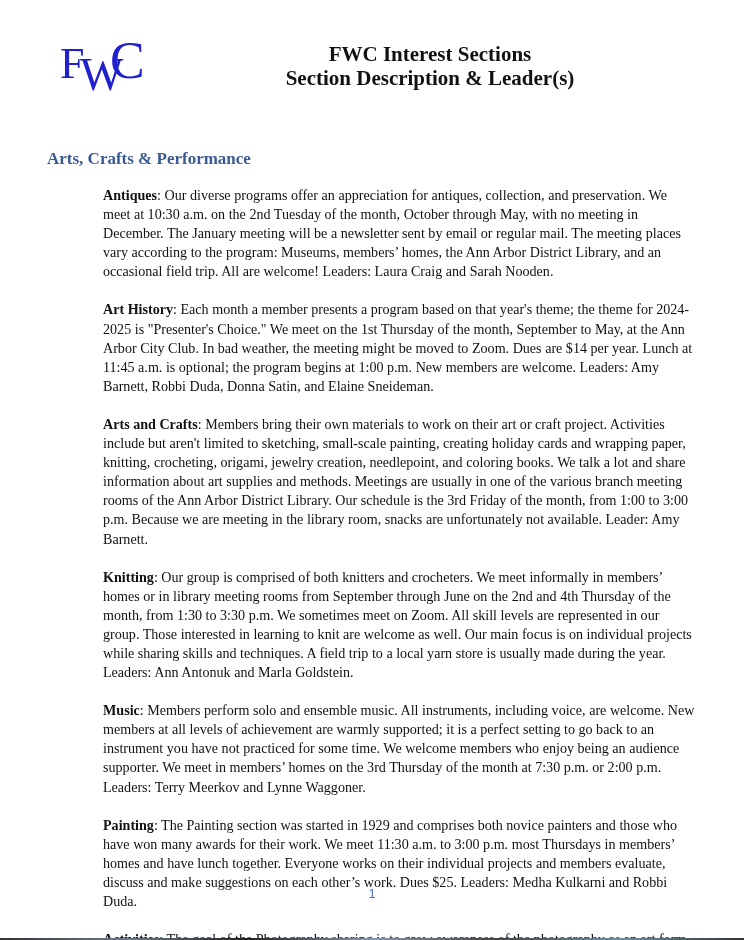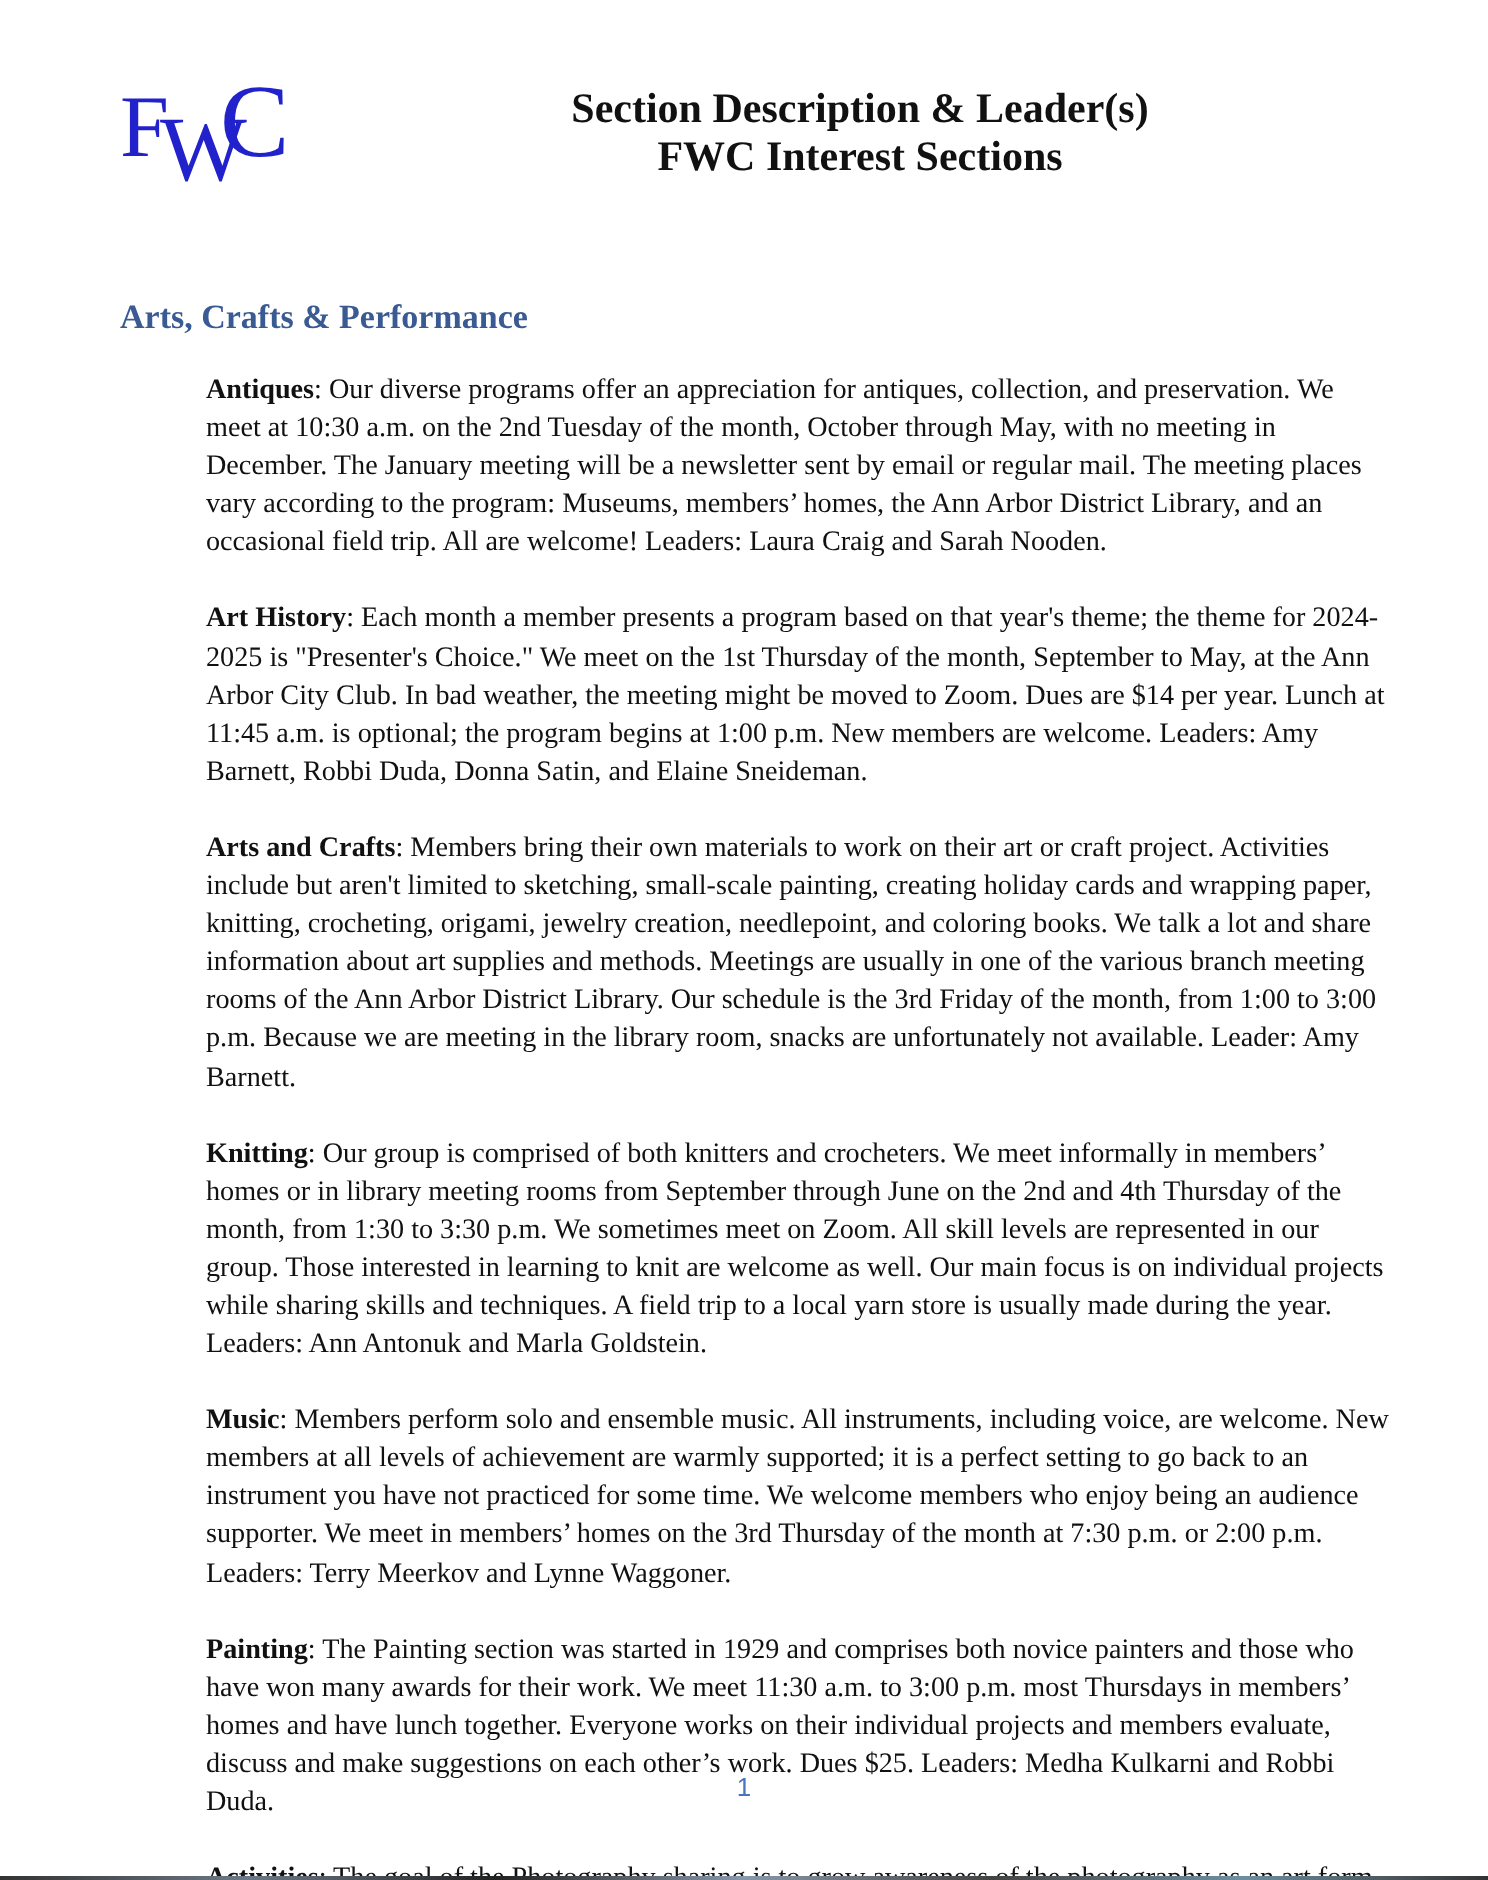--- a/index.html
+++ b/index.html
@@ -1,39 +1,39 @@
 <!DOCTYPE html>
 <html><head>
   <meta charset="utf-8">
   <style>
     html, body { margin: 0; padding: 0; background: #ffffff; }
     body { width: 744px; height: 940px; position: relative; overflow: hidden; font-family: "Liberation Serif", "DejaVu Serif", serif; color: #111; }
     .logo { position: absolute; left: 58px; top: 34px; width: 100px; height: 60px; }
     .title-block { position: absolute; left: 240px; top: 42px; width: 380px; text-align: center; font-weight: bold; font-size: 21px; line-height: 24px; color: #111; }
-    .section-heading { position: absolute; left: 60px; top: 149px; font-size: 17px; font-weight: bold; color: #3a5a93; }
+    .section-heading { position: absolute; left: 47px; top: 149px; font-size: 17px; font-weight: bold; color: #3a5a93; }
     .content { position: absolute; left: 87px; top: 186px; width: 610px; font-size: 14.1px; line-height: 19.1px; }
     .entry { margin: 0 0 19px 16px; }
     .entry b { font-weight: bold; }
     .page-number { position: absolute; left: 0; width: 744px; top: 886px; text-align: center; font-family: "Liberation Sans", sans-serif; font-size: 13px; color: #4a74c0; }
     .bottom-strip { position: absolute; left: 0; top: 938px; width: 744px; height: 2px; background: linear-gradient(90deg,#333,#6b7a88,#222,#8899aa,#444,#6f8fa0,#333); }
   </style>
 </head>
 <body>
 
 <div class="logo">
   <svg width="100" height="60" viewBox="0 0 100 60">
     <text x="2" y="44" font-family="Liberation Serif, serif" font-size="44" fill="#2222cc">F</text>
     <text x="22" y="56" font-family="Liberation Serif, serif" font-size="46" fill="#2222cc">W</text>
     <text x="52" y="44" font-family="Liberation Serif, serif" font-size="52" fill="#2222cc">C</text>
   </svg>
 </div>
 
 <div class="title-block">
+  <div>FWC Interest Sections</div>
   <div>Section Description &amp; Leader(s)</div>
-  <div>FWC Interest Sections</div>
 </div>
 
 <div class="section-heading">Arts, Crafts &amp; Performance</div>
 
 <div class="content">
   <p class="entry"><b>Antiques</b><span>: Our diverse programs offer an appreciation for antiques, collection, and preservation. We meet at 10:30 a.m. on the 2nd Tuesday of the month, October through May, with no meeting in December. The January meeting will be a newsletter sent by email or regular mail. The meeting places vary according to the program: Museums, members’ homes, the Ann Arbor District Library, and an occasional field trip. All are welcome! Leaders: Laura Craig and Sarah Nooden.</span></p>
   <p class="entry"><b>Art History</b><span>: Each month a member presents a program based on that year's theme; the theme for 2024-2025 is "Presenter's Choice." We meet on the 1st Thursday of the month, September to May, at the Ann Arbor City Club. In bad weather, the meeting might be moved to Zoom. Dues are $14 per year. Lunch at 11:45 a.m. is optional; the program begins at 1:00 p.m. New members are welcome. Leaders: Amy Barnett, Robbi Duda, Donna Satin, and Elaine Sneideman.</span></p>
   <p class="entry"><b>Arts and Crafts</b><span>: Members bring their own materials to work on their art or craft project. Activities include but aren't limited to sketching, small-scale painting, creating holiday cards and wrapping paper, knitting, crocheting, origami, jewelry creation, needlepoint, and coloring books. We talk a lot and share information about art supplies and methods. Meetings are usually in one of the various branch meeting rooms of the Ann Arbor District Library. Our schedule is the 3rd Friday of the month, from 1:00 to 3:00 p.m. Because we are meeting in the library room, snacks are unfortunately not available. Leader: Amy Barnett.</span></p>
   <p class="entry"><b>Knitting</b><span>: Our group is comprised of both knitters and crocheters. We meet informally in members’ homes or in library meeting rooms from September through June on the 2nd and 4th Thursday of the month, from 1:30 to 3:30 p.m. We sometimes meet on Zoom. All skill levels are represented in our group. Those interested in learning to knit are welcome as well. Our main focus is on individual projects while sharing skills and techniques. A field trip to a local yarn store is usually made during the year. Leaders: Ann Antonuk and Marla Goldstein.</span></p>
   <p class="entry"><b>Music</b><span>: Members perform solo and ensemble music. All instruments, including voice, are welcome. New members at all levels of achievement are warmly supported; it is a perfect setting to go back to an instrument you have not practiced for some time. We welcome members who enjoy being an audience supporter. We meet in members’ homes on the 3rd Thursday of the month at 7:30 p.m. or 2:00 p.m. Leaders: Terry Meerkov and Lynne Waggoner.</span></p>

